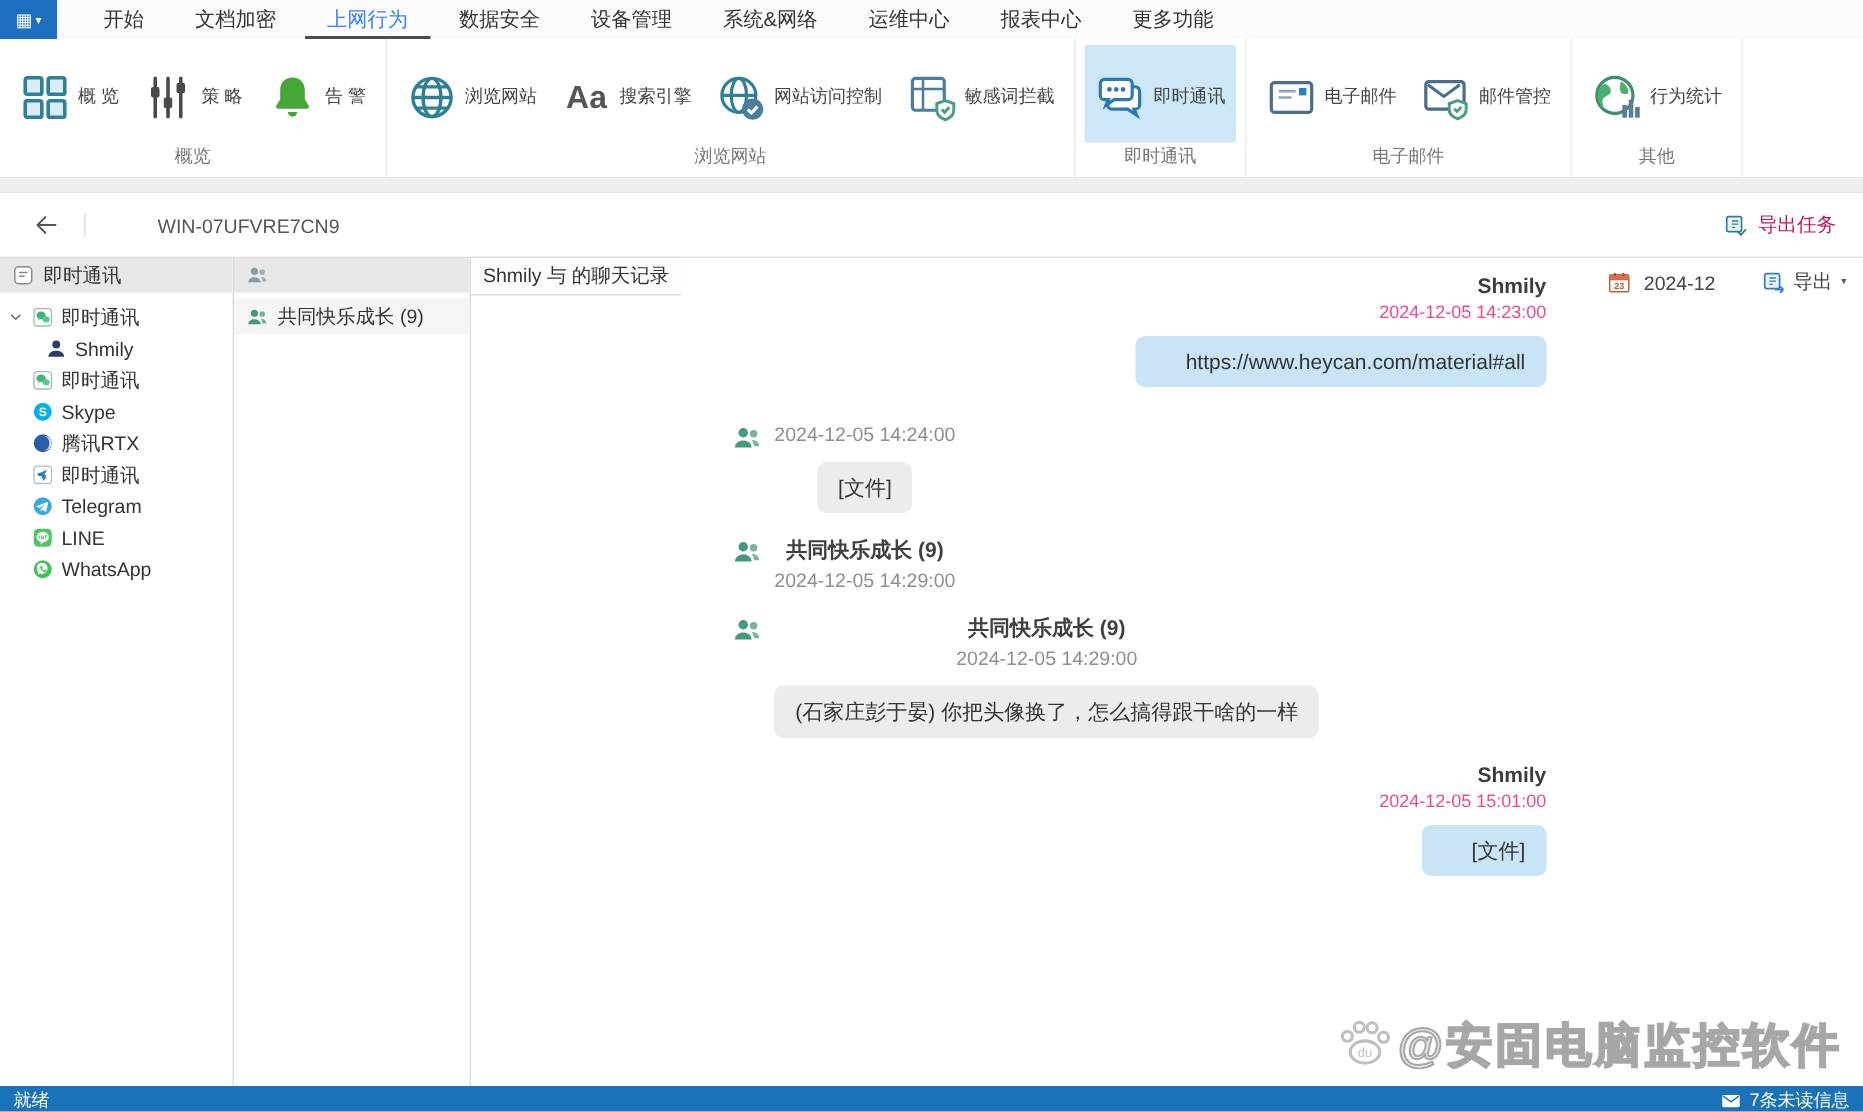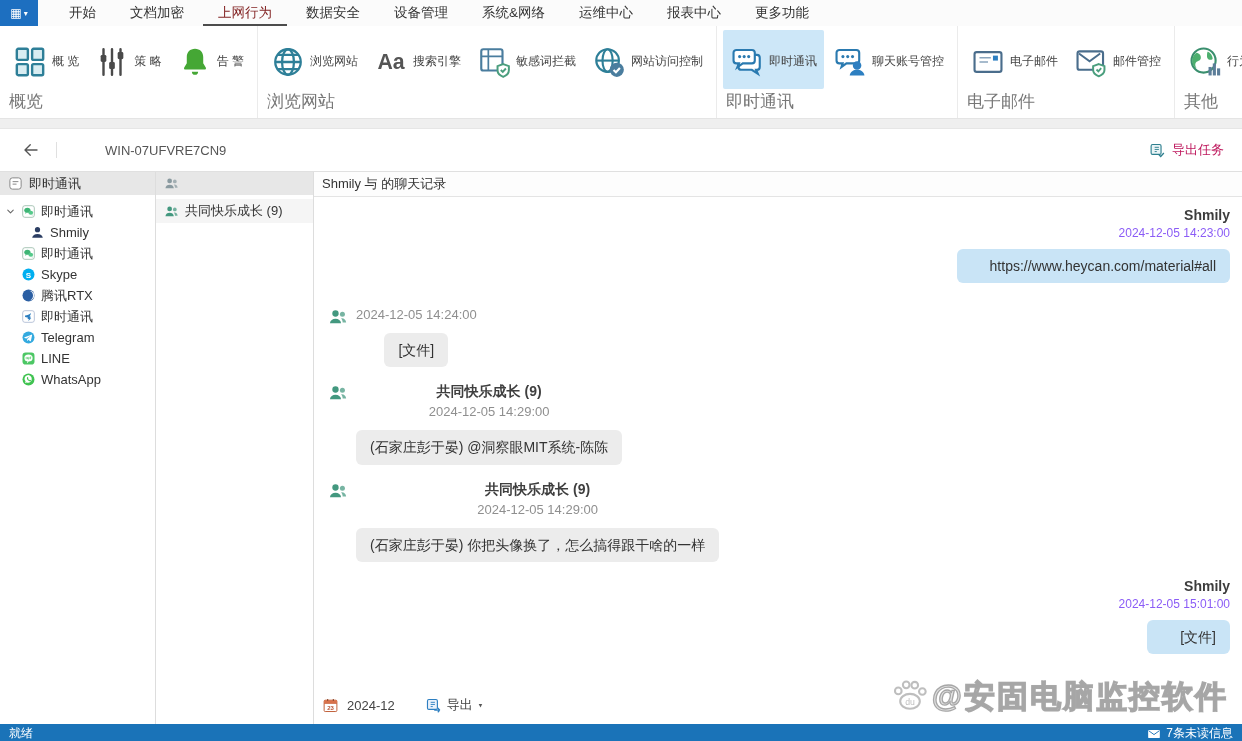--- a/index.html
+++ b/index.html
@@ -16,30 +16,30 @@
   .ic.av{width:20px;height:20px;}
   .ic.navy{color:#2c3e63;}
   .ic.green{color:#43987f;}
   .ic.grey{color:#8a9aa0;}
 
   
   .tabs-row{height:26px;background:#fbfbfb;display:flex;align-items:stretch;}
   .app-btn{width:38px;background:#1d6fc0;color:#fff;display:flex;align-items:center;justify-content:center;gap:2px;font-size:12px;cursor:default;}
   .app-btn .caret{font-size:8px;}
   .tab{padding:0 15px;display:flex;align-items:center;font-size:13.5px;color:#333;cursor:default;margin:0 2px;}
-  .tab.active{box-shadow:inset 0 -2px 0 #4d4d4d;color:#7f1d1d;}
+  .tab.active{box-shadow:inset 0 -2px 0 #4d4d4d;color:#3b82f6;}
 
   
   .ribbon{height:92px;background:#fff;display:flex;border-bottom:1px solid #e4e4e4;}
   .rgroup{display:flex;flex-direction:column;border-right:1px solid #ebebeb;padding:0 3px;}
   .rgroup-buttons{display:flex;flex:1;align-items:stretch;padding:4px 2px 0;}
   .rbtn{display:flex;flex-direction:row;align-items:center;justify-content:flex-start;gap:5px;padding:7px 7px 3px;margin:0 1px;border-radius:2px;cursor:default;}
   .rbtn.selected{background:#cde7f8;}
   .rbtn-label{font-size:12px;color:#444;white-space:nowrap;}
-  .rgroup-label{font-size:17px;color:#777;padding:1px 6px 5px;}
+  .rgroup-label{text-align:center;font-size:12px;color:#777;padding:1px 6px 5px;}
   .ribbon-gap{height:9px;background:#efefef;border-bottom:1px solid #e6e6e6;}
 
   
   .toolbar{height:42px;background:#fff;display:flex;align-items:center;padding:0 18px;border-bottom:1px solid #e0e0e0;}
   .back-btn{width:26px;height:26px;display:flex;align-items:center;justify-content:center;cursor:default;}
   .back-btn .ic{width:18px;height:18px;color:#555;}
   .toolbar .vsep{width:1px;height:16px;background:#e0e0e0;margin:0 14px 0 12px;}
   .device-name{font-size:13px;color:#555;margin-left:28px;}
   .export-task{margin-left:auto;display:flex;align-items:center;gap:6px;font-size:13px;color:#be185d;cursor:default;}
 
@@ -47,27 +47,27 @@
   .content{display:flex;height:552px;}
   .col1{width:155px;border-right:1px solid #ddd;display:flex;flex-direction:column;}
   .col2{width:157px;border-right:1px solid #ddd;display:flex;flex-direction:column;}
   .col-header{height:23px;background:#e7e7e7;display:flex;align-items:center;padding:0 8px;gap:6px;font-size:13px;color:#333;flex:none;}
   .tree-item{height:21px;display:flex;align-items:center;padding:0 4px 0 5px;gap:5px;font-size:13px;color:#333;cursor:default;white-space:nowrap;}
   .tree-item .caret-slot{width:11px;height:11px;color:#666;flex:none;display:flex;align-items:center;}
   .tree-item.indent{padding-left:30px;}
   .contact-item{height:24px;display:flex;align-items:center;padding:0 8px;gap:6px;font-size:13px;color:#333;background:#f5f5f5;cursor:default;}
 
   
-  .chat{flex:1;min-width:0;display:flex;flex-direction:column;position:relative;background:#fff;}
+  .chat{flex:1;min-width:0;display:flex;flex-direction:row;position:relative;background:#fff;gap:20px;}
   .chat-header{height:24px;flex:none;display:flex;align-items:center;padding:0 8px;font-size:13px;color:#333;border-bottom:1px solid #e4e4e4;background:#fdfdfd;}
   .chat-body{flex:1;overflow:hidden;padding:10px 12px 0 14px;}
   .msg{margin-bottom:16px;}
   .msg-right{display:flex;flex-direction:column;align-items:flex-end;}
   .msg-right .sender{font-size:14px;font-weight:bold;color:#3c3c3c;}
-  .msg-right .time{font-size:12px;color:#8b5cf6;margin:3px 0 9px;}
+  .msg-right .time{font-size:12px;color:#ec4899;margin:3px 0 9px;}
   .msg-left{display:flex;gap:8px;align-items:flex-start;}
   .msg-left-content{display:flex;flex-direction:column;align-items:center;}
   .msg-left .sender{font-size:14px;font-weight:600;color:#3f3f3f;margin-bottom:3px;}
   .msg-left .time{font-size:13px;color:#8f8f8f;}
   .bubble{font-size:14px;color:#333;padding:8px 14px;border-radius:6px;max-width:660px;line-height:1.3;}
   .bubble.blue{background:#c9e4f6;padding-left:33px;}
   .bubble.grey{background:#ececec;}
   .msg-left .bubble{margin-top:11px;}
   .chat-footer{height:32px;flex:none;display:flex;align-items:center;gap:8px;padding:0 10px 3px 8px;font-size:13px;color:#444;}
   .chat-footer .date-picker{display:flex;align-items:center;gap:8px;cursor:default;}
@@ -173,71 +173,58 @@
             <span class="ic lg">
               <svg viewBox="0 0 24 24">
                 <text x="12" y="17" font-size="15" text-anchor="middle" fill="#555" font-weight="bold">Aa</text>
               </svg>
             </span>
             <div class="rbtn-label">搜索引擎</div>
           </div>
           <div class="rbtn">
             <span class="ic lg">
               <svg viewBox="0 0 24 24">
+                <g fill="none" stroke="#2e7f98" stroke-width="1.5">
+                  <circle cx="11" cy="11" r="8"></circle>
+                  <ellipse cx="11" cy="11" rx="3.6" ry="8"></ellipse>
+                  <path d="M3 11h16"></path>
+                </g>
+                <circle cx="17.5" cy="17.5" r="5" fill="#4a7d9e"></circle>
+                <path d="M15.2 17.6l1.7 1.7 2.8-3" stroke="#fff" stroke-width="1.5" fill="none"></path>
+              </svg>
+            </span>
+            <div class="rbtn-label">网站访问控制</div>
+          </div>
+          <div class="rbtn">
+            <span class="ic lg">
+              <svg viewBox="0 0 24 24">
                 <rect x="3" y="3" width="15" height="15" rx="1.5" fill="#fff" stroke="#4a7d9e" stroke-width="1.5"></rect>
                 <path d="M3 8h15M8 3v15" stroke="#4a7d9e" stroke-width="1.2"></path>
                 <path d="M18.5 13.5l4 1.4v3c0 2.2-1.8 3.8-4 4.6-2.2-.8-4-2.4-4-4.6v-3z" fill="#fff" stroke="#4a9e7d" stroke-width="1.4"></path>
                 <path d="M16.8 17.6l1.4 1.4 2.2-2.4" stroke="#4a9e7d" stroke-width="1.4" fill="none"></path>
               </svg>
             </span>
             <div class="rbtn-label">敏感词拦截</div>
-          </div>
-          <div class="rbtn">
-            <span class="ic lg">
-              <svg viewBox="0 0 24 24">
-                <g fill="none" stroke="#2e7f98" stroke-width="1.5">
-                  <circle cx="11" cy="11" r="8"></circle>
-                  <ellipse cx="11" cy="11" rx="3.6" ry="8"></ellipse>
-                  <path d="M3 11h16"></path>
-                </g>
-                <circle cx="17.5" cy="17.5" r="5" fill="#4a7d9e"></circle>
-                <path d="M15.2 17.6l1.7 1.7 2.8-3" stroke="#fff" stroke-width="1.5" fill="none"></path>
-              </svg>
-            </span>
-            <div class="rbtn-label">网站访问控制</div>
           </div>
         </div>
         <div class="rgroup-label">浏览网站</div>
       </div>
       <div class="rgroup">
         <div class="rgroup-buttons">
           <div class="rbtn selected">
             <span class="ic lg">
               <svg viewBox="0 0 24 24">
                 <path d="M8 7h11a2 2 0 012 2v6.5a2 2 0 01-2 2h-.6l1.2 2.8-4.2-2.8H8a2 2 0 01-2-2V9a2 2 0 012-2z" fill="#fff" stroke="#2a7ab0" stroke-width="1.5"></path>
                 <path d="M4.5 3.5h11a2 2 0 012 2V11a2 2 0 01-2 2H9l-3.8 2.7L6.3 13h-1.8a2 2 0 01-2-2V5.5a2 2 0 012-2z" fill="#fff" stroke="#2a7ab0" stroke-width="1.5"></path>
                 <circle cx="6.8" cy="8.2" r="1.1" fill="#2a7ab0"></circle>
                 <circle cx="10" cy="8.2" r="1.1" fill="#2a7ab0"></circle>
                 <circle cx="13.2" cy="8.2" r="1.1" fill="#2a7ab0"></circle>
               </svg>
             </span>
             <div class="rbtn-label">即时通讯</div>
-          </div>
-          <div class="rbtn">
-            <span class="ic lg">
-              <svg viewBox="0 0 24 24">
-                <path d="M4.5 3.5h12a2 2 0 012 2V11a2 2 0 01-2 2H9.5L6 15.5 6.8 13H4.5a2 2 0 01-2-2V5.5a2 2 0 012-2z" fill="#fff" stroke="#2a7ab0" stroke-width="1.5"></path>
-                <circle cx="7" cy="8.2" r="1.1" fill="#2a7ab0"></circle>
-                <circle cx="10.4" cy="8.2" r="1.1" fill="#2a7ab0"></circle>
-                <circle cx="13.8" cy="8.2" r="1.1" fill="#2a7ab0"></circle>
-                <circle cx="17" cy="14.5" r="3" fill="#2d7fc1"></circle>
-                <path d="M11.8 21.5c.4-2.6 2.6-4 5.2-4s4.8 1.4 5.2 4z" fill="#2d7fc1"></path>
-              </svg>
-            </span>
-            <div class="rbtn-label">聊天账号管控</div>
           </div>
         </div>
         <div class="rgroup-label">即时通讯</div>
       </div>
       <div class="rgroup">
         <div class="rgroup-buttons">
           <div class="rbtn">
             <span class="ic lg">
               <svg viewBox="0 0 24 24">
                 <rect x="2.5" y="5" width="19" height="14" rx="1.5" fill="#fff" stroke="#4a6d8c" stroke-width="1.5"></rect>
@@ -497,21 +484,20 @@
                 <g opacity=".72">
                   <circle cx="17.3" cy="8.6" r="3"></circle>
                   <path d="M16.6 13.6c2.8.2 4.9 1.8 5.2 5h-4.2c-.2-2-.6-3.7-1.9-4.8z"></path>
                 </g>
               </g>
             </svg>
           </span>
           <div class="msg-left-content">
             <div class="sender">共同快乐成长 (9)</div>
             <div class="time">2024-12-05 14:29:00</div>
-            <div class="bubble grey">(石家庄彭于晏) @洞察眼MIT系统-陈陈</div>
           </div>
         </div>
         <div class="msg msg-left">
           <span class="ic av green">
             <svg viewBox="0 0 24 24">
               <g fill="currentColor">
                 <circle cx="9" cy="7.8" r="3.8"></circle>
                 <path d="M2.3 19.5c.4-3.7 3.2-5.5 6.7-5.5s6.3 1.8 6.7 5.5z"></path>
                 <g opacity=".72">
                   <circle cx="17.3" cy="8.6" r="3"></circle>

